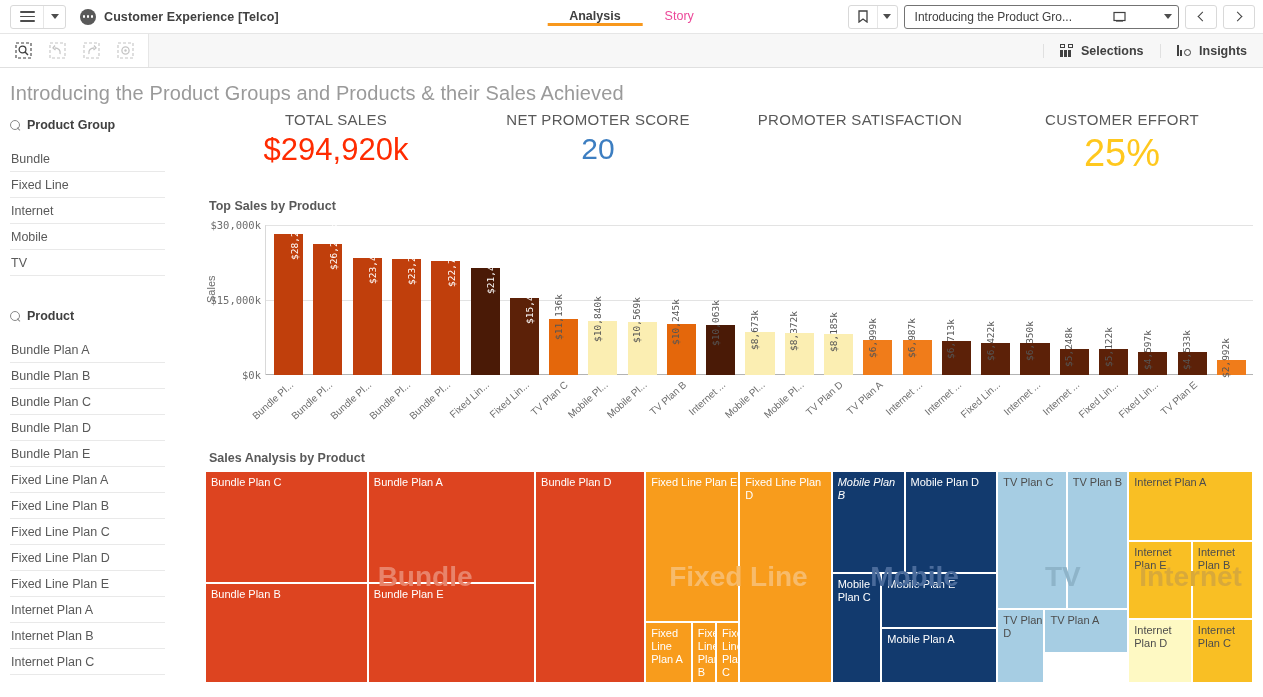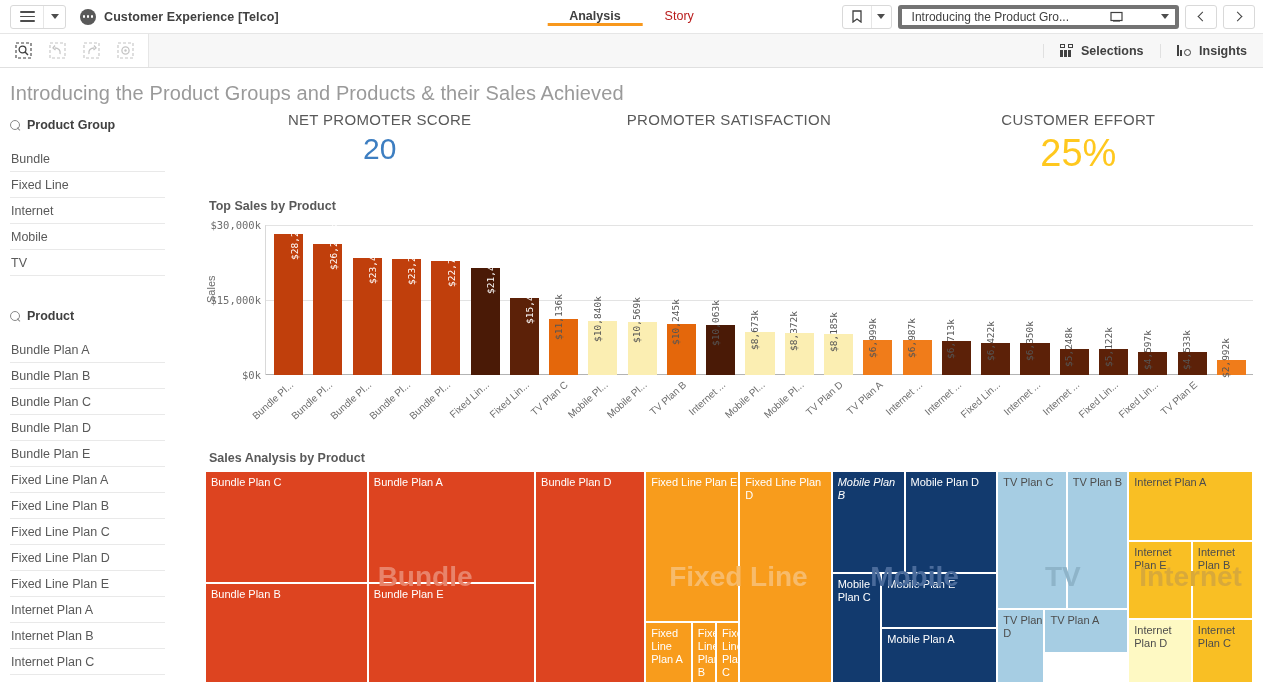--- a/index.html
+++ b/index.html
@@ -55,38 +55,38 @@
   .app-title {
     margin-left: 8px; font-size: 12.5px; font-weight: bold;
     color: #404040; letter-spacing: .1px;
   }
   .tabs {
     position: absolute; left: 50%; transform: translateX(-50%);
     display: flex; height: 18px; align-items: flex-end;
   }
   .tab {
     padding: 0 22px; display: flex; align-items: center;
-    font-size: 12.5px; color: #b91c1c;
+    font-size: 12.5px; color: #ec4899;
     border-bottom: 3px solid transparent;
   }
   .tab.active { color: #404040; font-weight: bold; border-bottom-color: #f8981d; }
 
   .top-right {
     margin-left: auto; display: flex; align-items: center;
     gap: 0; padding-right: 8px;
   }
   .bookmark-group {
     display: flex; align-items: center; height: 24px;
     border: 1px solid #d9d9d9; border-radius: 3px; background: #fff;
   }
   .bm-btn { width: 28px; height:22px; display:flex; align-items:center; justify-content:center; }
   .bm-caret { width: 20px; height:22px; display:flex; align-items:center; justify-content:center; border-left:1px solid #e6e6e6;}
   .sheet-group {
     display: flex; align-items: center; height: 24px; margin-left: 6px;
-    border: 4px solid #737373; border-radius: 3px; background: #fff; gap: 28px;
+    border: 1px solid #737373; border-radius: 3px; background: #fff; gap: 28px;
   }
   .sheet-name {
     font-size: 12px; color: #404040; padding: 0 8px 0 10px;
     max-width: 190px; overflow: hidden; white-space: nowrap;
   }
   .sheet-ico { width:22px; height:22px; display:flex;align-items:center;justify-content:center;}
   .sheet-caret { width: 20px; height:22px; display:flex; align-items:center; justify-content:center;}
   .nav-btn {
     width: 32px; height: 24px; margin-left: 6px;
     border: 1px solid #d9d9d9; border-radius: 3px; background: #fff;
@@ -385,20 +385,24 @@
         <div class="fp-item">Internet Plan A</div>
         <div class="fp-item">Internet Plan B</div>
         <div class="fp-item">Internet Plan C</div>
       </div>
     </div>
 
   <div class="main">
 
     <div id="kpi-row" style="display:flex; height:82px; align-items:flex-start;">
         <div style="flex: 1 1 0%; text-align: center;">
+          <div style="font-size: 15px; color: rgb(89, 89, 89); letter-spacing: 0.3px;">TOTAL SALES</div>
+          <div style="font-size: 31px; margin-top: 4px; color: rgb(255, 43, 0);">$294,920k</div>
+        </div>
+        <div style="flex: 1 1 0%; text-align: center;">
           <div style="font-size: 15px; color: rgb(89, 89, 89); letter-spacing: 0.3px;">NET PROMOTER SCORE</div>
           <div style="font-size: 30px; margin-top: 4px; color: rgb(61, 126, 193);">20</div>
         </div>
         <div style="flex: 1 1 0%; text-align: center;">
           <div style="font-size: 15px; color: rgb(89, 89, 89); letter-spacing: 0.3px;">PROMOTER SATISFACTION</div>
         </div>
         <div style="flex: 1 1 0%; text-align: center;">
           <div style="font-size: 15px; color: rgb(89, 89, 89); letter-spacing: 0.3px;">CUSTOMER EFFORT</div>
           <div style="font-size: 38px; margin-top: 4px; color: rgb(255, 200, 30);">25%</div>
         </div>

